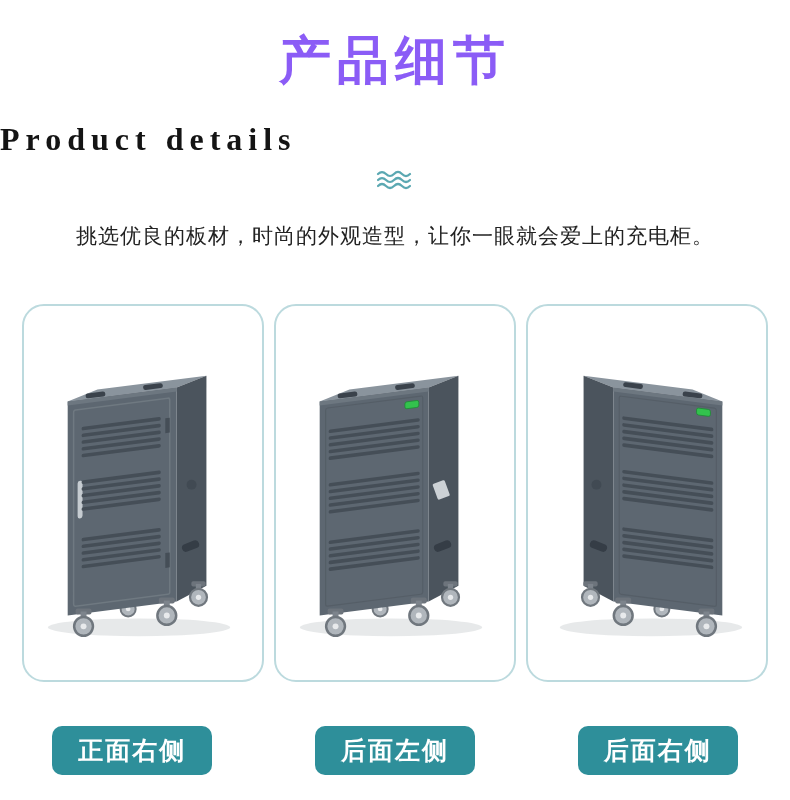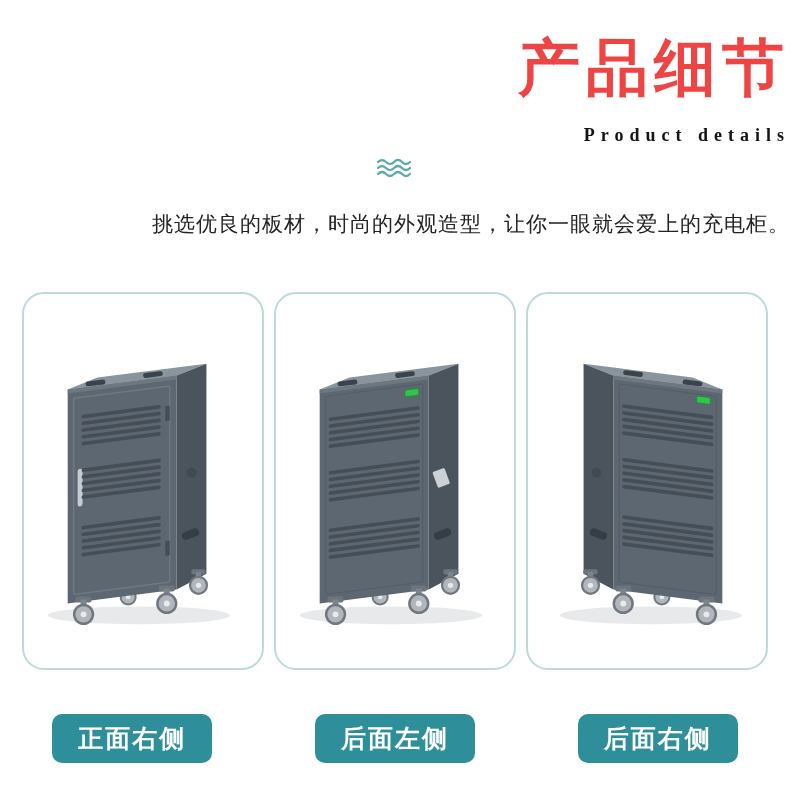--- a/index.html
+++ b/index.html
@@ -1,24 +1,24 @@
 <!DOCTYPE html>
 <html style="--accent: #2e8f9a; --card-border: #bcdade;"><head>
 <meta charset="utf-8">
 <style>
   html,body{margin:0;padding:0;background:#ffffff;}
   body{width:790px;height:800px;overflow:hidden;font-family:"Liberation Sans",sans-serif;}
   .page{width:790px;height:800px;background:#fff;}
 
-  .title{margin:26px 0 0;text-align:right;font-size:62px;font-weight:800;
-         letter-spacing:6px;color:#ef4444;}
-  .subtitle{margin-top:15px;text-align:right;font-family:"Liberation Serif",serif;
-         font-weight:700;font-size:18px;letter-spacing:6px;color:#141414;}
+  .title{margin:26px 0 0;text-align:center;font-size:52px;font-weight:800;
+         letter-spacing:6px;color:#8b5cf6;}
+  .subtitle{margin-top:25px;text-align:left;font-family:"Liberation Serif",serif;
+         font-weight:700;font-size:32px;letter-spacing:6px;color:#141414;}
   .waves{text-align:center;margin-top:12px;height:22px;}
-  .desc{margin:30px 0 0;text-align:right;font-size:21px;letter-spacing:1px;color:#222;}
+  .desc{margin:30px 0 0;text-align:center;font-size:21px;letter-spacing:1px;color:#222;}
 
   .cards{display:flex;justify-content:center;gap:10px;margin-top:54px;padding:0 14px;}
   .card{box-sizing:border-box;width:242px;height:378px;border:2px solid var(--card-border,#bcdade);
         border-radius:22px;background:#fff;display:flex;align-items:center;justify-content:center;}
   .card svg{width:218px;height:auto;display:block;}
 
   .labels{display:flex;justify-content:center;gap:26px;margin-top:44px;padding:0 14px;}
   .label-cell{width:242px;text-align:center;}
   .pill{display:inline-block;background:var(--accent,#2e8f9a);color:#fff;font-weight:700;
         font-size:25px;letter-spacing:2px;padding:8px 26px;border-radius:10px;}

